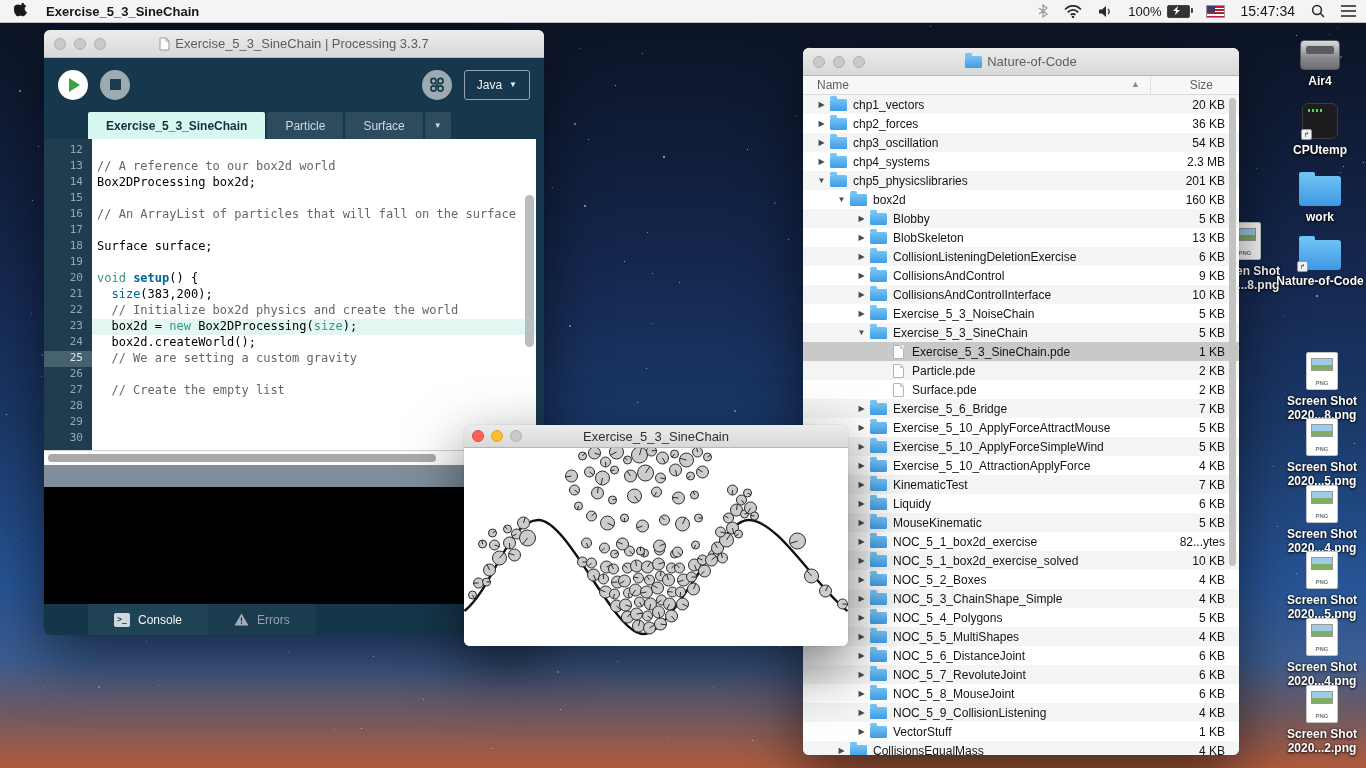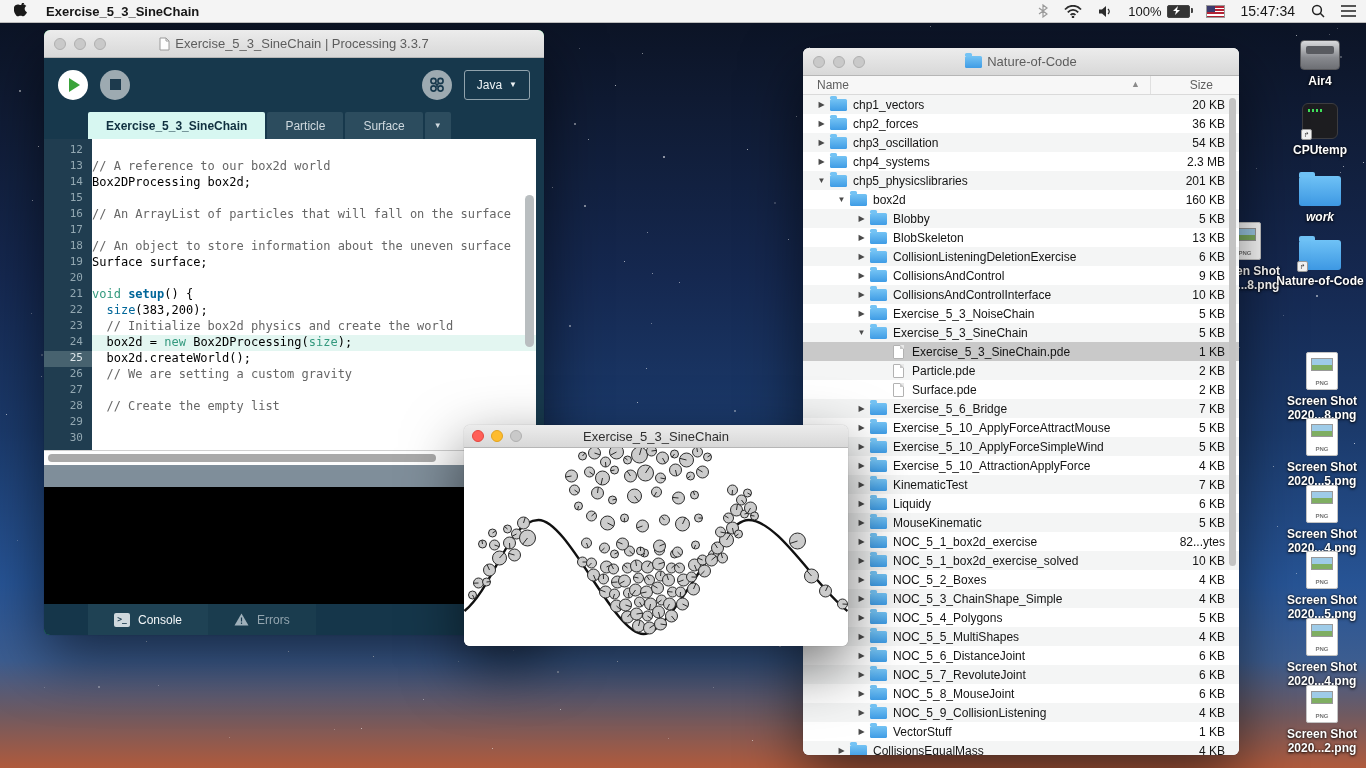--- a/index.html
+++ b/index.html
@@ -49,21 +49,21 @@
   .p-tabs{height:28px;background:#17384c;display:flex;align-items:flex-end;padding-left:44px;gap:2px;}
   .ptab{height:27px;display:flex;align-items:center;padding:0 18px;font-size:12px;color:#cfd9df;
     background:#2c4c5e;border-radius:2px 2px 0 0;}
   .ptab.active{background:#d7f7f1;color:#10303f;font-weight:bold;}
   .ptab.more{padding:0 9px;font-size:8px;}
   .p-editor{height:311px;display:flex;background:#17384c;}
   .gutter{width:48px;background:#203d50;padding-top:4px;box-sizing:border-box;}
   .gln{height:16px;line-height:16px;text-align:right;padding-right:9px;font:11px "DejaVu Sans Mono",monospace;color:#93a8b2;}
   .gln.hl{background:#47626f;color:#dde6ea;}
   .codearea{flex:1;background:#fff;margin-right:8px;padding-top:4px;position:relative;overflow:hidden;}
-  .cl{height:16px;line-height:16px;white-space:pre;font:12px "DejaVu Sans Mono",monospace;color:#000;}
+  .cl{height:16px;line-height:16px;white-space:pre;font:12px "DejaVu Sans Mono",monospace;color:#000;padding-left:5px;}
   .cl.hl{background:#e3f6f1;}
   .tok-c{color:#666666;}
   .tok-k{color:#33997e;}
   .tok-f{color:#006699;font-weight:bold;}
   .tok-b{color:#006699;}
   .tok-t{color:#d07a28;}
   .vscroll{position:absolute;right:2px;top:56px;width:9px;height:152px;background:#b9bec0;border-radius:5px;}
   .p-hscroll{height:14px;background:#fdfdfd;border-top:1px solid #cfcfcf;position:relative;}
   .p-hscroll .thumb{position:absolute;left:4px;top:3px;width:388px;height:8px;background:#a9a9a9;border-radius:4px;}
   .p-strip{height:22px;background:#7f8e9a;}
@@ -644,21 +644,20 @@
         <div class="gln">30</div>
       </div>
     <div class="codearea" id="codearea">
       <div class="vscroll"></div>
     <div class="cl"></div>
         <div class="cl"><span class="tok-c">// A reference to our box2d world</span></div>
         <div class="cl"><span>Box2DProcessing box2d;</span></div>
         <div class="cl"></div>
         <div class="cl"><span class="tok-c">// An ArrayList of particles that will fall on the surface</span></div>
         <div class="cl"></div>
-        <div class="cl"><span class="tok-c">// An object to store information about the uneven surface</span></div>
         <div class="cl"><span>Surface surface;</span></div>
         <div class="cl"></div>
         <div class="cl"><span class="tok-k">void </span><span class="tok-f">setup</span><span>() {</span></div>
         <div class="cl"><span>  </span><span class="tok-b">size</span><span>(383,200);</span></div>
         <div class="cl"><span class="tok-c">  // Initialize box2d physics and create the world</span></div>
         <div class="cl hl"><span>  box2d = </span><span class="tok-k">new</span><span> Box2DProcessing(</span><span class="tok-k">size</span><span>);</span></div>
         <div class="cl"><span>  box2d.createWorld();</span></div>
         <div class="cl"><span class="tok-c">  // We are setting a custom gravity</span></div>
         <div class="cl"></div>
         <div class="cl"><span class="tok-c">  // Create the empty list</span></div>
@@ -1227,21 +1226,21 @@
     <div class="dicon" style="left: 1274px; top: 40px;">
       <div class="ic-drive"></div>
       <div class="dlabel">Air4</div>
     </div>
     <div class="dicon" style="left: 1274px; top: 103px;">
       <div class="ic-term" style="position: relative;">
         <span class="badge">↱</span>
       </div>
       <div class="dlabel">CPUtemp</div>
     </div>
-    <div class="dicon" style="left: 1274px; top: 176px; font-style: italic;">
+    <div class="dicon" style="left: 1274px; top: 176px;">
       <div class="ic-folder"></div>
       <div class="dlabel">work</div>
     </div>
     <div class="dicon" style="left: 1274px; top: 240px;">
       <div class="ic-folder" style="position: relative;">
         <span class="badge">↱</span>
       </div>
       <div class="dlabel">Nature-of-Code</div>
     </div>
     <div class="dicon" style="left: 1199px; top: 222px; z-index: 0;">

